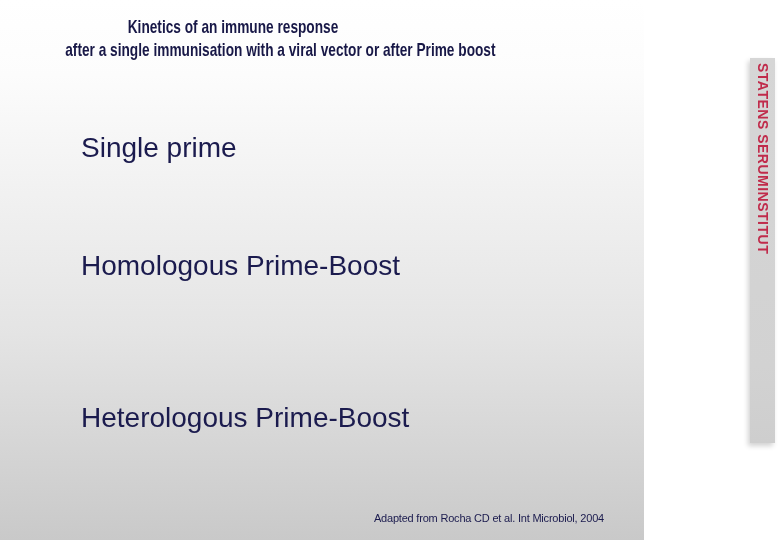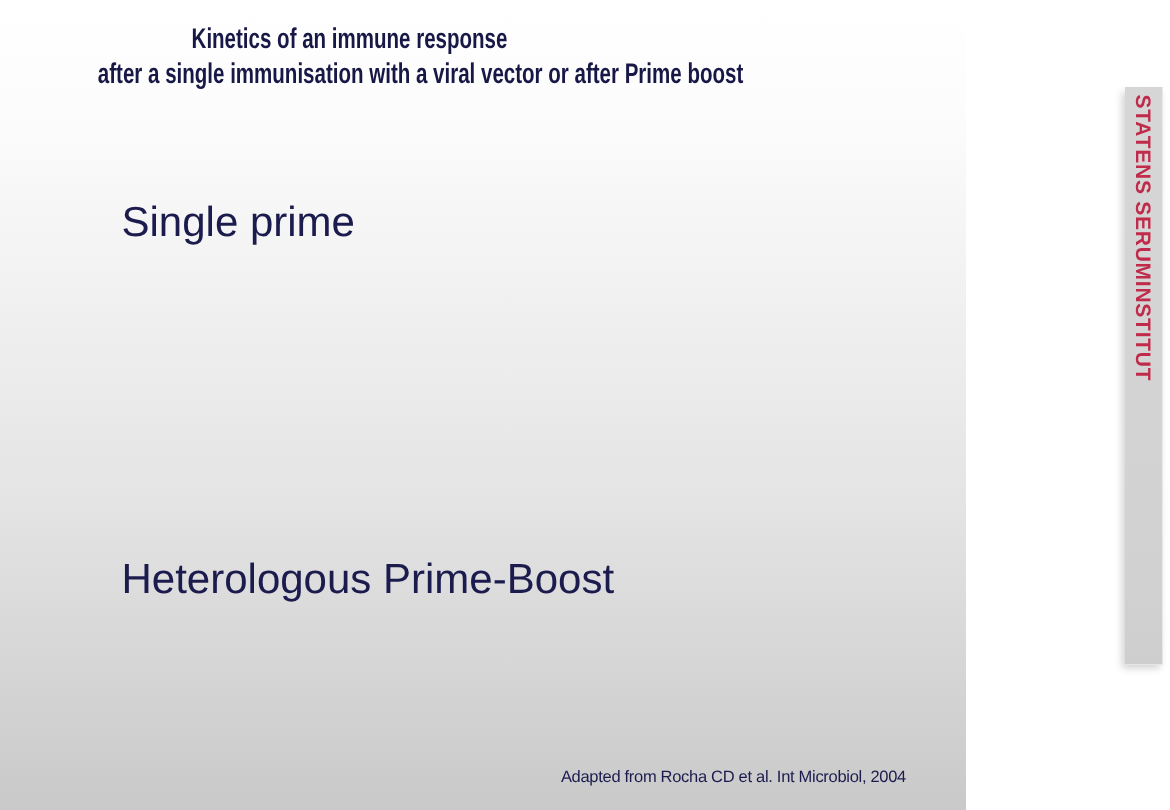--- a/index.html
+++ b/index.html
@@ -37,21 +37,21 @@
   .body-label {
     position: absolute;
     left: 81px;
     font-size: 28px;
     line-height: 24px;
     color: #1b1b4e;
     white-space: nowrap;
   }
   .label-single    { top: 136px; }
   .label-homologous  { top: 254px; }
-  .label-heterologous { top: 374px; }
+  .label-heterologous { top: 406px; }
   .ssi-strip {
     position: absolute;
     left: 750px;
     top: 58px;
     width: 25px;
     height: 385px;
     background: linear-gradient(180deg, #d6d6d6 0%, #d2d2d2 80%, #cecece 100%);
     box-shadow: -2px 3px 5px rgba(0,0,0,0.18);
   }
   .ssi-vertical-text {
@@ -82,20 +82,21 @@
 
 <div class="slide">
 
   <div class="title-block">
     <span class="title-line">Kinetics of an immune response</span>
     <span class="title-line">after a single immunisation with a viral vector or after Prime boost</span>
   </div>
 
   <div class="body-label label-single">Single prime</div>
 
+  <div class="body-label label-homologous">Homologous Prime-Boost</div>
 
   <div class="body-label label-heterologous">Heterologous Prime-Boost</div>
 
   <div class="ssi-strip">
     <span class="ssi-vertical-text">STATENS SERUMINSTITUT</span>
   </div>
 
   <div class="citation">Adapted from Rocha CD et al. Int Microbiol, 2004</div>
 
 </div>

